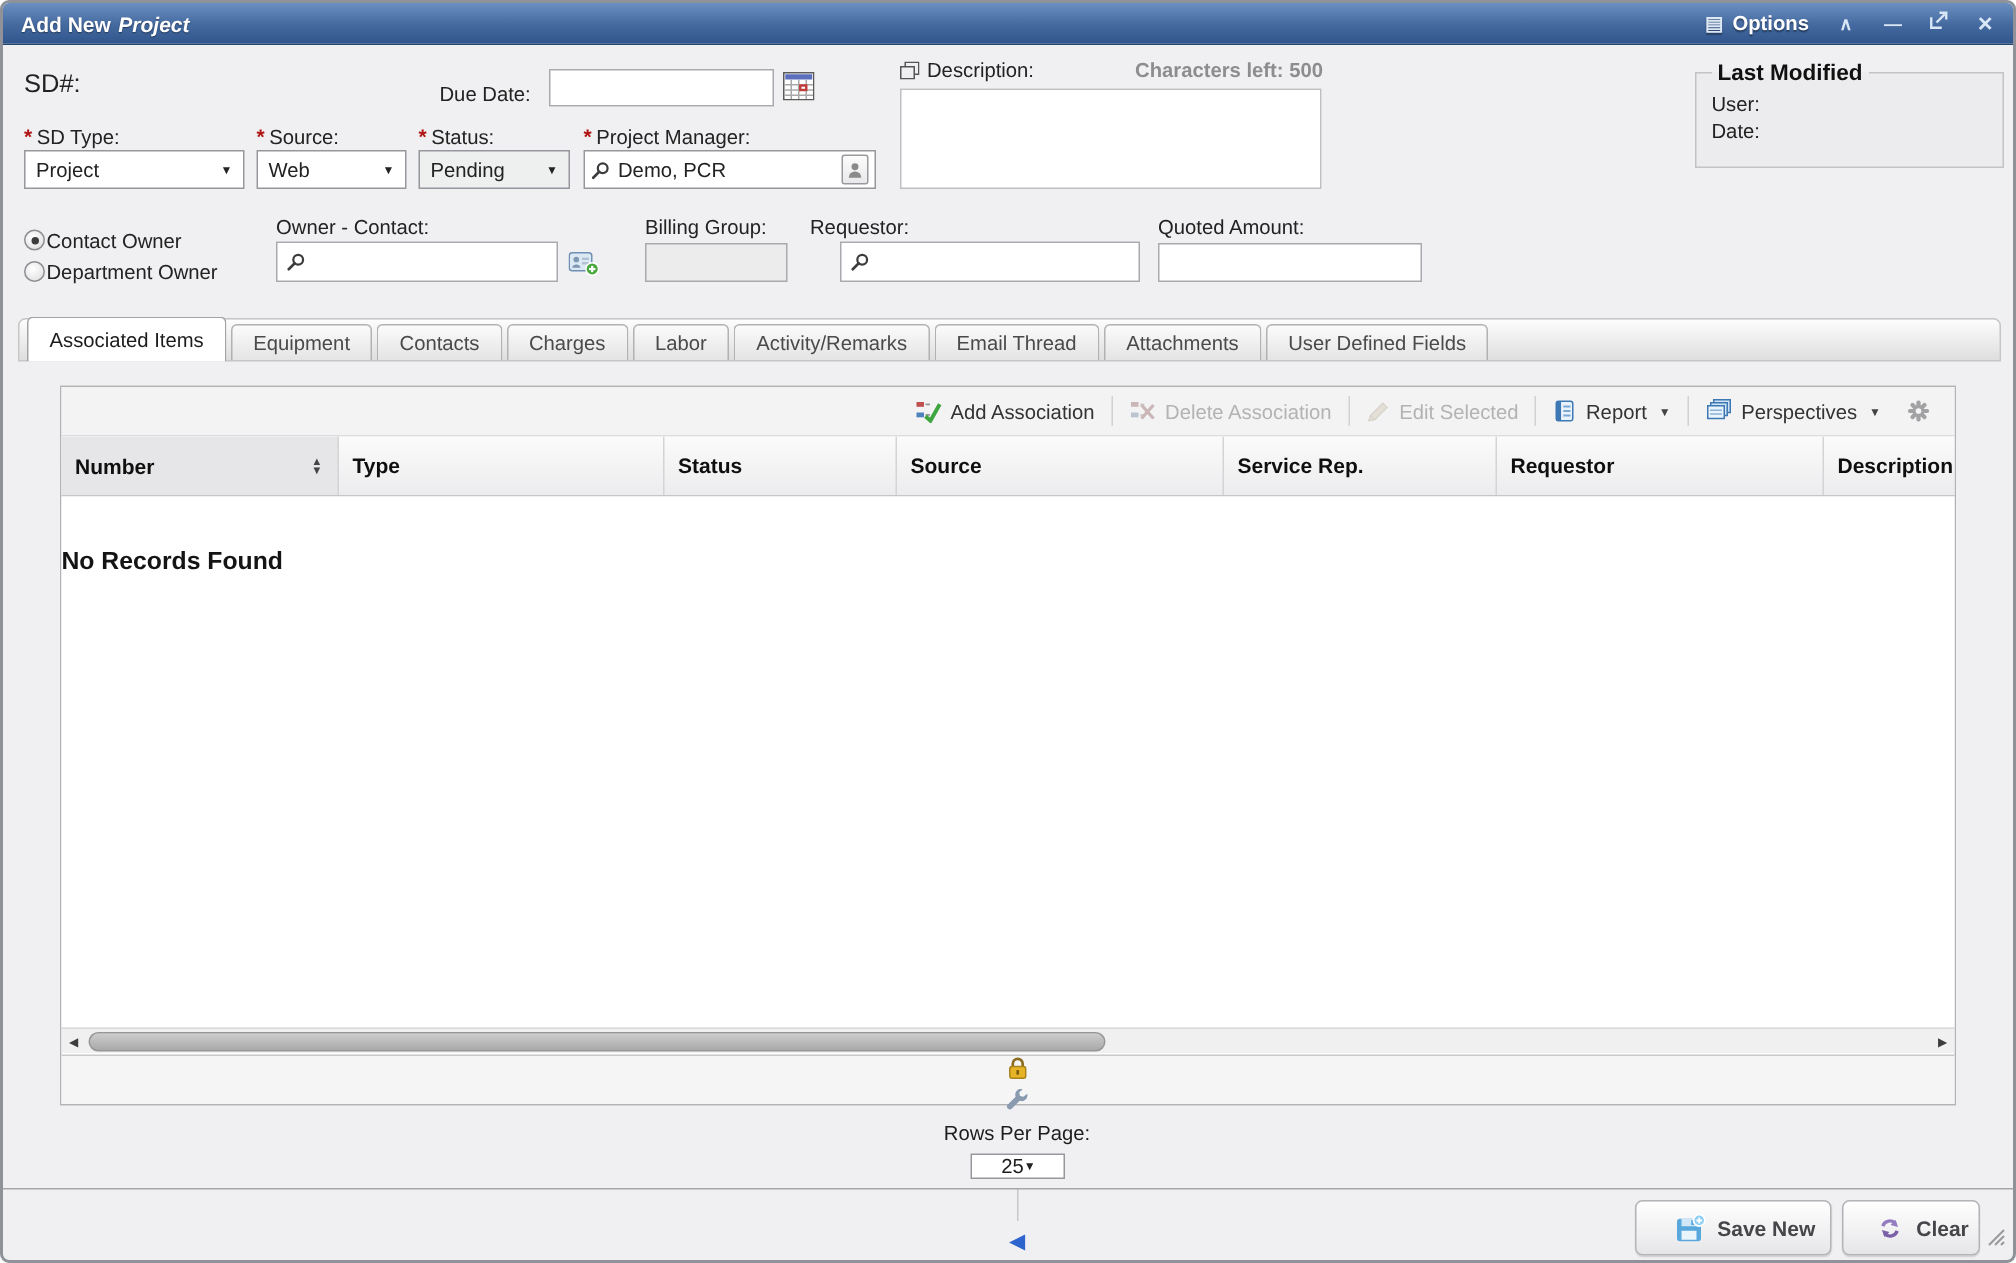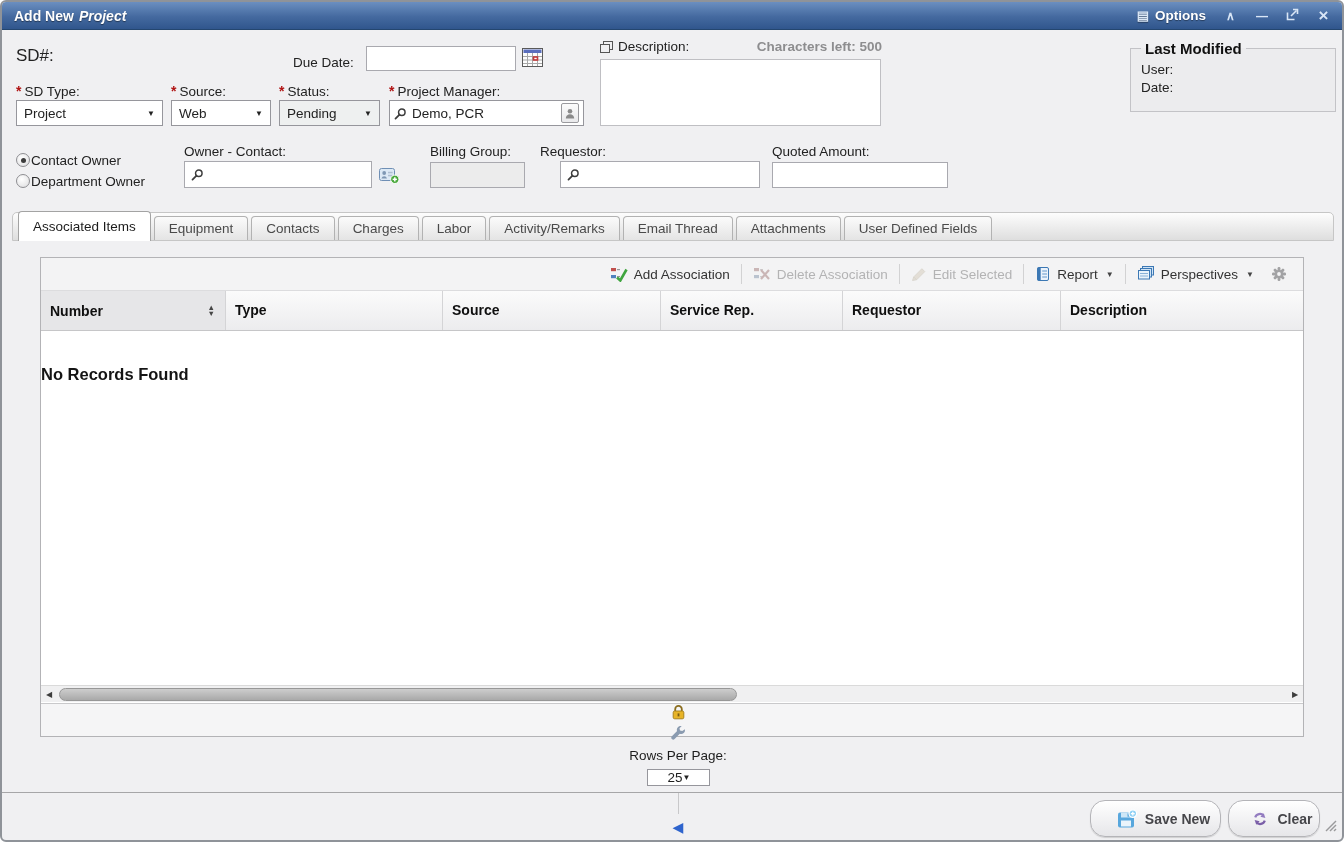--- a/index.html
+++ b/index.html
@@ -88,21 +88,21 @@
   .hthumb{position:absolute;left:2px;top:0;width:678px;height:13px;background:linear-gradient(#cdcdcd,#a9a9a9);border:1px solid #979797;border-radius:7px;cursor:grab;}
   .pager{position:absolute;left:0;right:0;top:445px;height:33px;background:#f5f5f6;border-top:1px solid #c9c9cb;display:flex;align-items:center;padding-left:12px;font-size:13.5px;color:#1d1d1d;gap:6px;flex-direction:column;}
   .psep{width:1px;height:22px;background:#c8c8ca;margin:0 9px;flex:0 0 auto;}
   .pager .fselp{position:static;height:23px;border:1px solid #96969c;background:#fff;display:flex;align-items:center;justify-content:space-between;padding:0 20px;font-size:13.5px;width:63px;cursor:pointer;}
   .pager .fselp .arr{font-size:8px;color:#222;}
   #page-input{width:54px;height:21px;border:1px solid #96969c;font:13.5px "Liberation Sans",sans-serif;padding:0 4px;}
   .parrow{color:#2e64cd;font-size:14px;margin:0 5px;cursor:pointer;line-height:1;}
   .picon{display:flex;cursor:pointer;margin:0 4px;}
   
   .footer-rule{position:absolute;left:0;right:0;top:790px;height:0;border-top:1px solid #a6a6a8;}
-  .fbtn{position:absolute;display:flex;align-items:center;justify-content:center;gap:8px;border:1px solid #b4b4b8;border-radius:15px;background:linear-gradient(#ffffff,#e6e6e9);font-size:14px;font-weight:bold;color:#46464a;box-shadow:0 1px 1px rgba(0,0,0,.14);cursor:pointer;padding-left:16px;}
+  .fbtn{position:absolute;display:flex;align-items:center;justify-content:center;gap:8px;border:1px solid #b4b4b8;border-radius:5px;background:linear-gradient(#ffffff,#e6e6e9);font-size:14px;font-weight:bold;color:#46464a;box-shadow:0 1px 1px rgba(0,0,0,.14);cursor:pointer;padding-left:16px;}
   #save-new-button{left:1088px;top:798px;width:131px;height:37px;}
   #clear-button{left:1226px;top:798px;width:92px;height:37px;}
   .resize-grip{position:absolute;right:5px;bottom:4px;}
 </style>
 </head>
 <body>
 
 <div class="window">
 
   <div class="titlebar">
@@ -327,20 +327,21 @@
 
     <div class="grid-header">
       <div class="hc sorted w0">
         <span>Number</span>
         <span class="sort">
             <span>▲</span>
             <span>▼</span>
           </span>
       </div>
       <div class="hc w1">Type</div>
+      <div class="hc w2">Status</div>
       <div class="hc w3">Source</div>
       <div class="hc w4">Service Rep.</div>
       <div class="hc w5">Requestor</div>
       <div class="hc w6">Description</div>
     </div>
 
     <div class="grid-body">
       <div class="nodata">No Records Found</div>
     </div>
 

